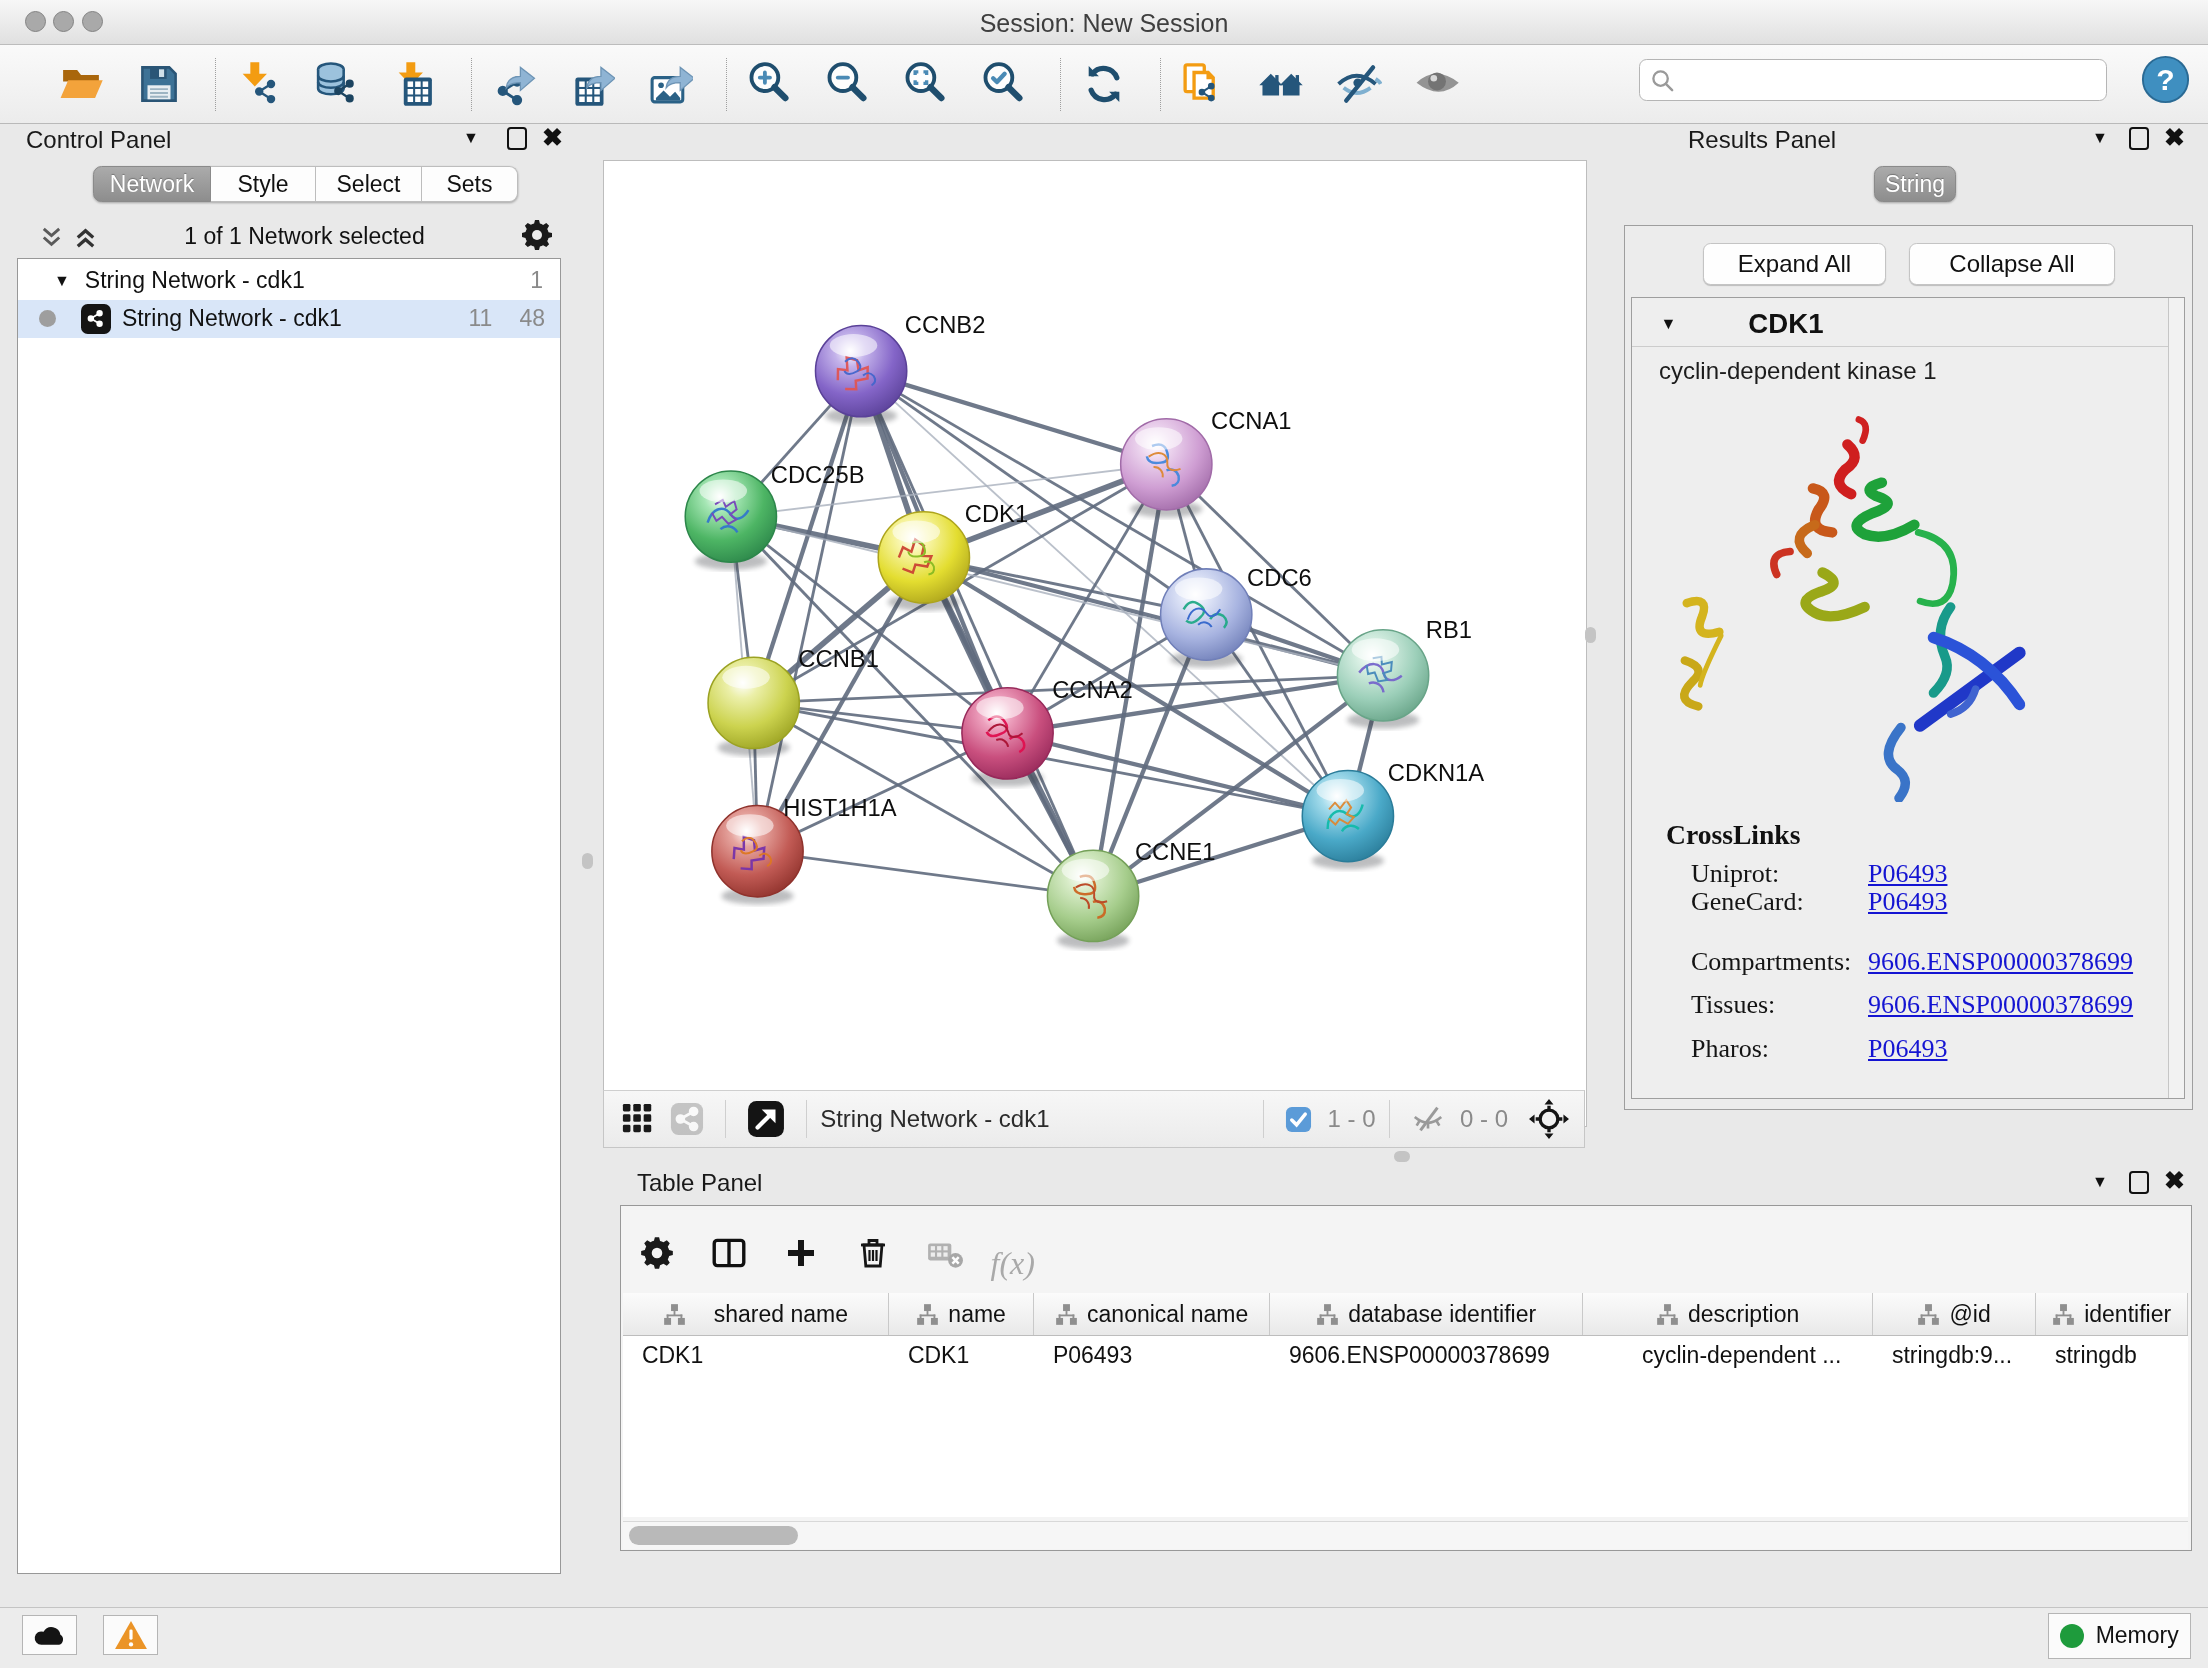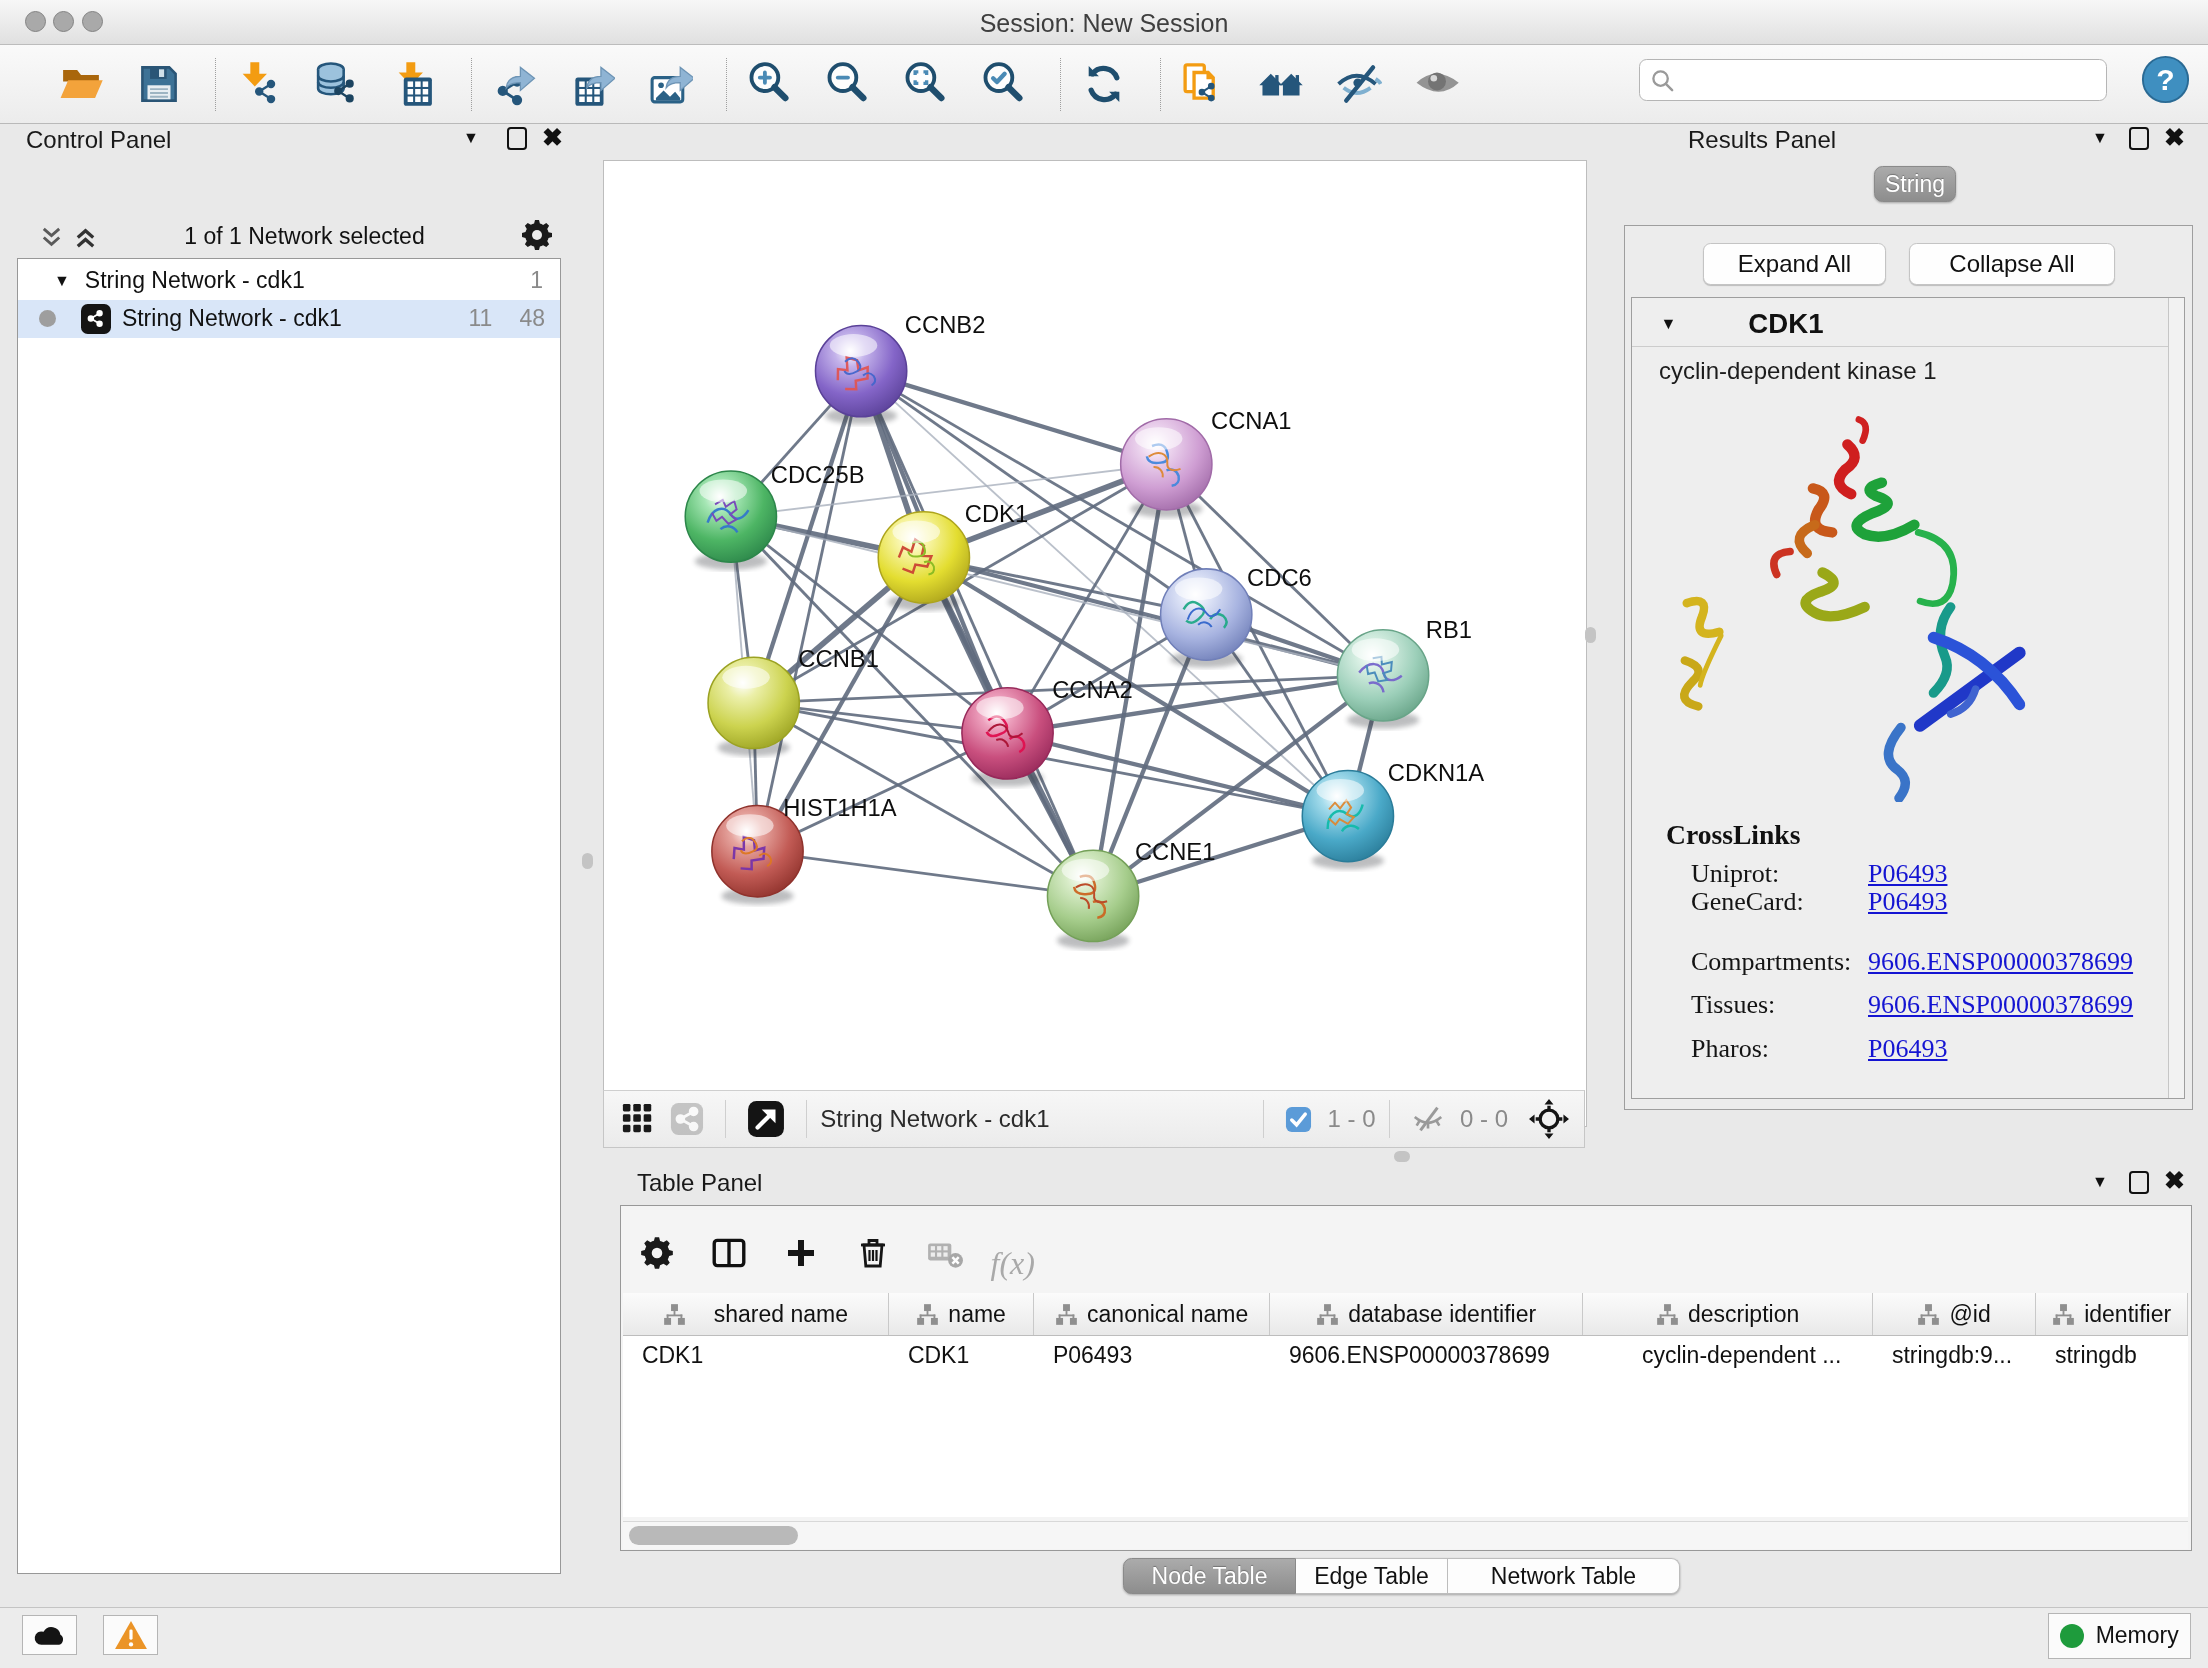--- a/index.html
+++ b/index.html
@@ -330,20 +330,26 @@
       <circle cx="26" cy="26" r="24" fill="#3f8fc0" stroke="#2a6a94" stroke-width="2"></circle>
       <text x="26" y="37" text-anchor="middle" font-size="32" font-weight="bold" fill="#fff">?</text>
     </svg>
   </div>
 
   <div class="abs phead" style="left:26px;top:126px">Control Panel</div>
   <span class="abs tri" style="left:463px;top:130px">▼</span>
   <span class="abs floatico" style="left:507px;top:127px"></span>
   <span class="abs closex" style="left:542px;top:125px">✖</span>
 
+  <div class="abs seggroup" style="left:93px;top:166px" id="cp-tabs">
+      <div class="seg sel" style="width: 118px;">Network</div>
+      <div class="seg" style="width: 105px;">Style</div>
+      <div class="seg" style="width: 106px;">Select</div>
+      <div class="seg" style="width: 96px;">Sets</div>
+    </div>
 
   <span class="abs" style="left:38px;top:224px">
     <svg width="27" height="27" viewBox="0 0 28 28" fill="none" stroke="#5a5a5a" stroke-width="3">
         <path d="M6 5l8 7 8-7M6 14l8 7 8-7"></path>
       </svg>
   </span>
   <span class="abs" style="left:72px;top:224px">
     <svg width="27" height="27" viewBox="0 0 28 28" fill="none" stroke="#333" stroke-width="3.4">
         <path d="M6 23l8-7 8 7M6 14l8-7 8 7"></path>
       </svg>
@@ -879,25 +885,20 @@
           <div class="td" style="width: 290px; padding-left: 59px;">cyclin-dependent ...</div>
           <div class="td" style="width: 163px;">stringdb:9...</div>
           <div class="td" style="width: 152px;">stringdb</div>
         </div>
     </div>
     <div class="hscroll">
       <div class="hthumb"></div>
     </div>
   </div>
 
-  <div class="abs seggroup" style="left:1123px;top:1558px" id="table-tabs">
-      <div class="seg sel" style="width: 173px;">Node Table</div>
-      <div class="seg" style="width: 152px;">Edge Table</div>
-      <div class="seg" style="width: 232px;">Network Table</div>
-    </div>
 
   <div class="abs statusbar">
     <div class="sbtn" style="left:22px">
       <svg width="36" height="28.5" viewBox="0 0 38 30">
           <path d="M10 26a7 7 0 1 1 2.2-13.6A9.5 9.5 0 0 1 30 15.5a5.8 5.8 0 0 1-1.4 10.5z" fill="#141414"></path>
         </svg>
     </div>
     <div class="sbtn" style="left:103px">
       <svg width="34" height="30" viewBox="0 0 36 32">
           <path d="M18 1L35 31H1z" fill="#eb9427"></path>

